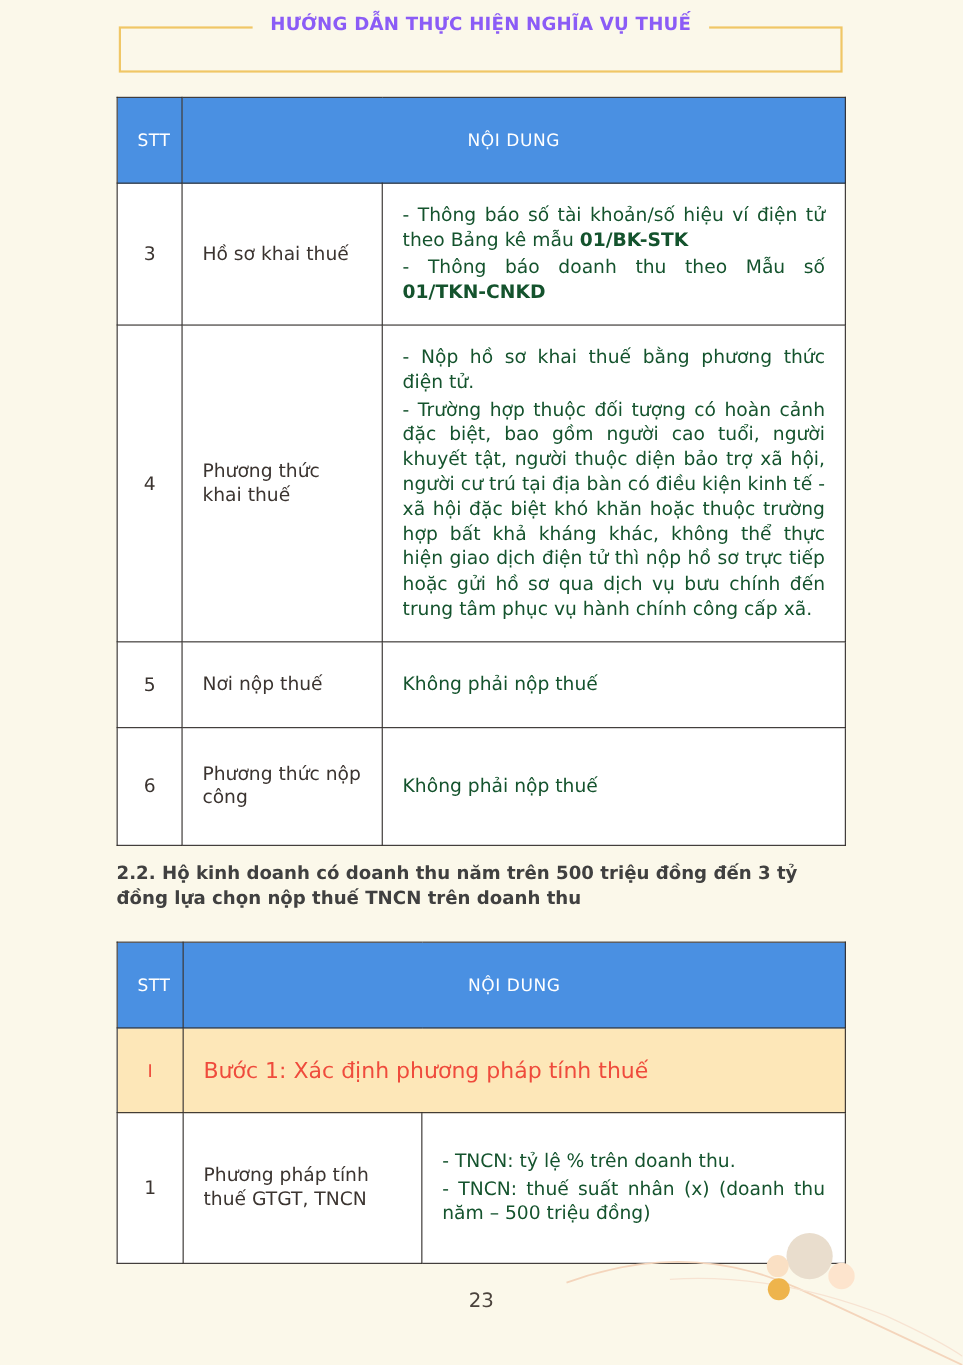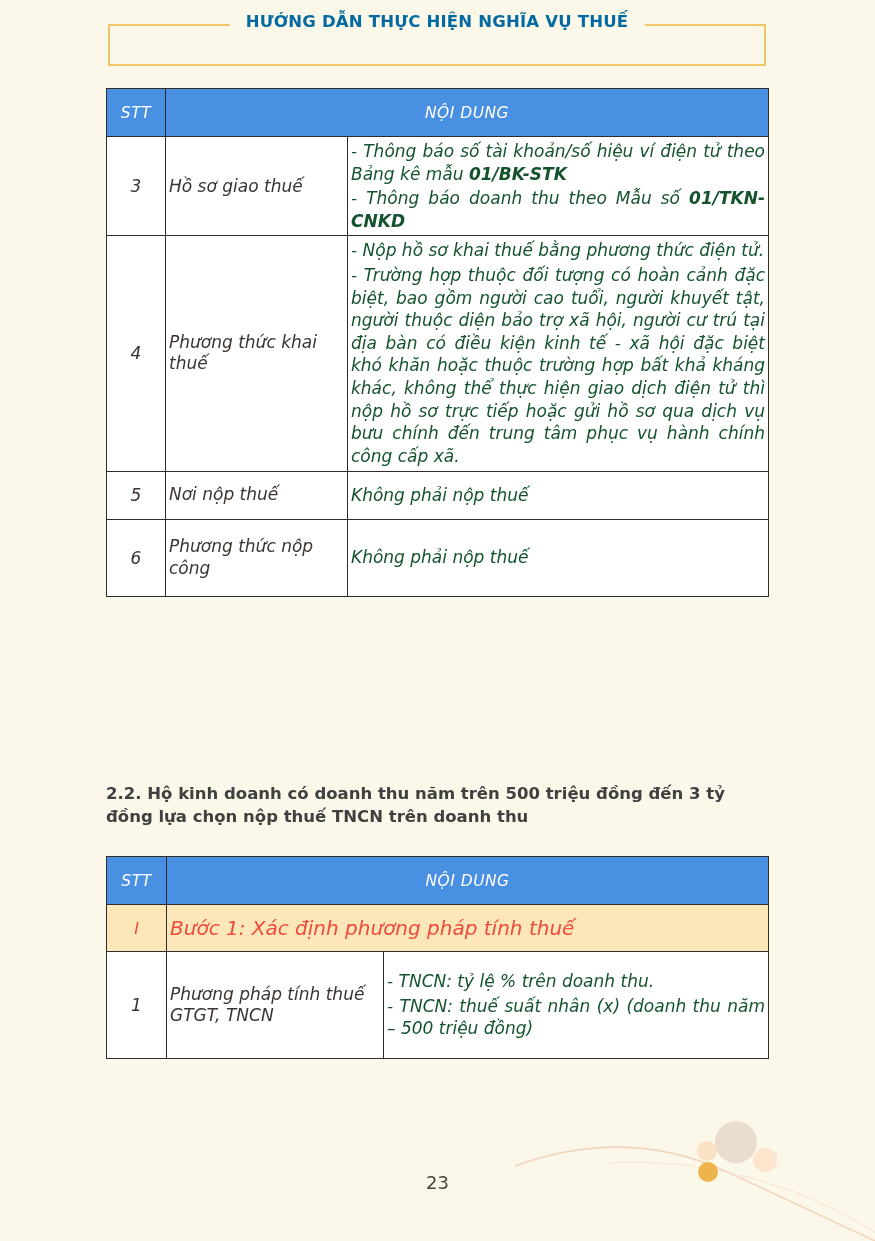--- a/index.html
+++ b/index.html
@@ -40,21 +40,21 @@
     border: 2px solid #f0c766;
     box-sizing: border-box;
   }
   .header-title {
     position: absolute;
     left: 50%;
     top: -12px;
     transform: translateX(-50%);
     background: #fbf8ea;
     padding: 0 16px;
-    color: #0369a1;
+    color: #8b5cf6;
     font-weight: bold;
     font-size: 16.5px;
     letter-spacing: 0.2px;
     white-space: nowrap;
   }
   .header-sub {
     position: absolute;
     left: 0;
     right: 0;
     top: 11px;
@@ -65,24 +65,23 @@
 
   
   .tbl {
     position: absolute;
     border-collapse: collapse;
     table-layout: fixed;
     background: #ffffff;
   }
   .tbl td, .tbl th {
     border: 1.6px solid #2f2b28;
-    padding: 3px;
+    padding: 18px;
     vertical-align: middle;
     font-weight: normal;
-    font-style: italic;
   }
   .hdr-cell {
     background: #4a90e2;
     color: #ffffff;
     font-weight: bold;
     font-size: 15.5px;
     text-align: center;
     letter-spacing: 0.5px;
     height: 41px;
   }
@@ -178,21 +177,21 @@
     </colgroup>
   <thead>
     <tr>
       <th class="hdr-cell">STT</th>
       <th class="hdr-cell" colspan="2">NỘI DUNG</th>
     </tr>
   </thead>
   <tbody>
     <tr>
       <td class="stt-cell">3</td>
-      <td class="lbl-cell">Hồ sơ giao thuế</td>
+      <td class="lbl-cell">Hồ sơ khai thuế</td>
       <td class="body-cell">
         <p><span>- Thông báo số tài khoản/số hiệu ví điện tử theo Bảng kê mẫu </span><b>01/BK-STK</b></p>
         <p class="last"><span>- Thông báo doanh thu theo Mẫu số </span><b>01/TKN-CNKD</b></p>
       </td>
     </tr>
     <tr>
       <td class="stt-cell">4</td>
       <td class="lbl-cell">Phương thức khai thuế</td>
       <td class="body-cell">
         <p>- Nộp hồ sơ khai thuế bằng phương thức điện tử.</p>

